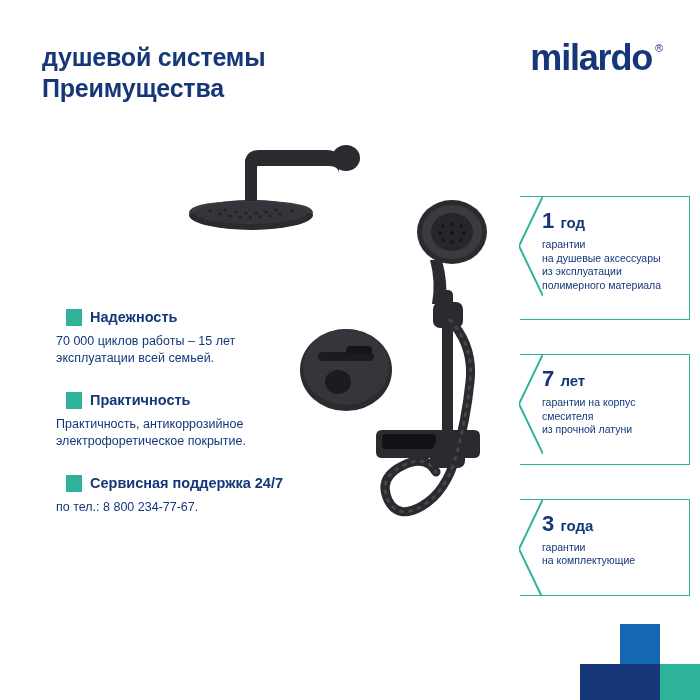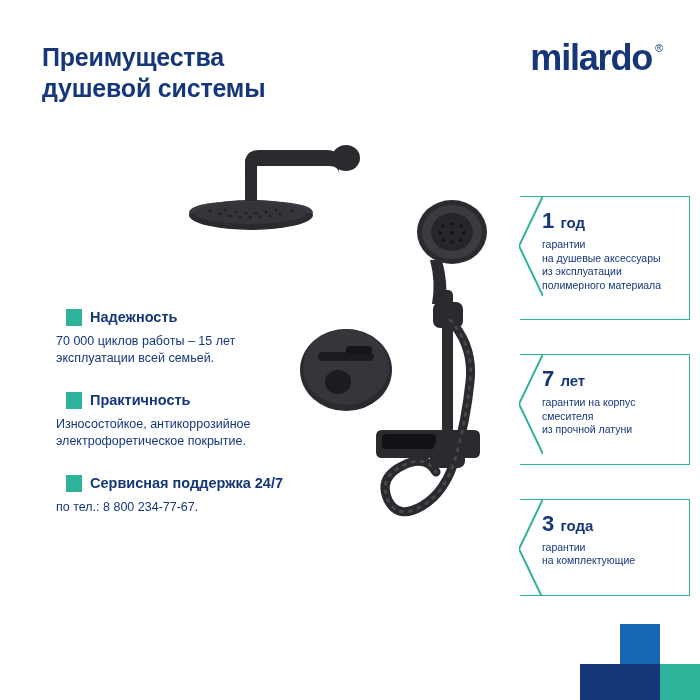--- a/index.html
+++ b/index.html
@@ -186,22 +186,22 @@
     width: 380px;
     height: 460px;
   }
 </style>
 </head>
 <body>
 
 <div class="page">
 
   <div class="headline">
+    <div>душевой системы</div>
     <div>Преимущества</div>
-    <div>душевой системы</div>
   </div>
 
   <div class="logo">
     <span class="logo-word">milardo</span><span class="logo-reg">®</span>
   </div>
 
   <div class="product">
     <svg width="380" height="460" viewBox="0 0 380 460" xmlns="http://www.w3.org/2000/svg">
       <g fill="#2b2b2f">
 
@@ -279,21 +279,21 @@
         <div>эксплуатации всей семьей.</div>
       </div>
     </div>
 
     <div class="feature">
       <div class="feature-title-row">
         <div class="feature-bar"></div>
         <div class="feature-title">Практичность</div>
       </div>
       <div class="feature-text">
-        <div>Износостойкое, антикоррозийное</div>
+        <div>Практичность, антикоррозийное</div>
         <div>электрофоретическое покрытие.</div>
       </div>
     </div>
 
     <div class="feature">
       <div class="feature-title-row">
         <div class="feature-bar"></div>
         <div class="feature-title">Сервисная поддержка 24/7</div>
       </div>
       <div class="feature-text">

